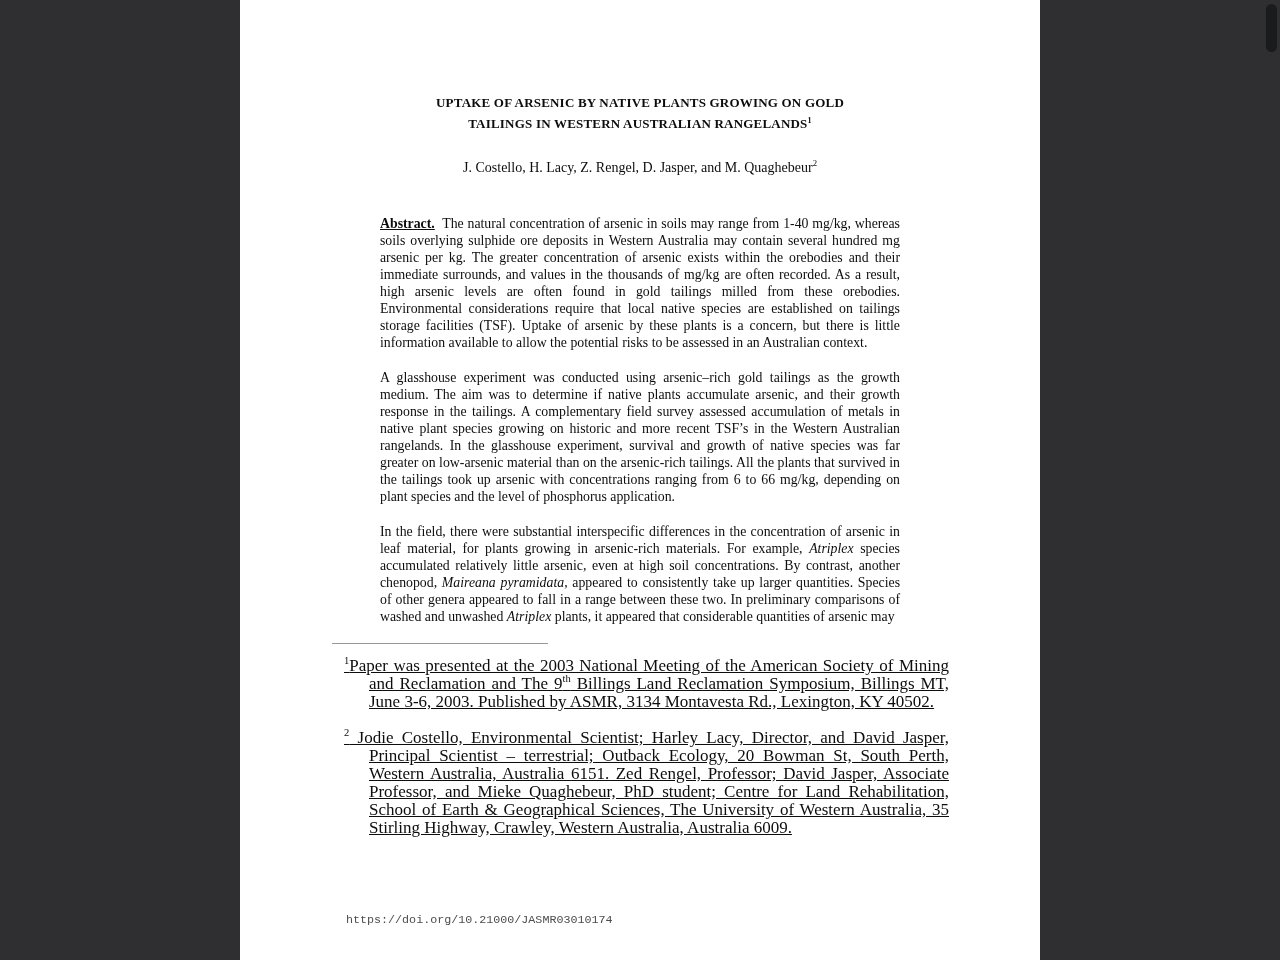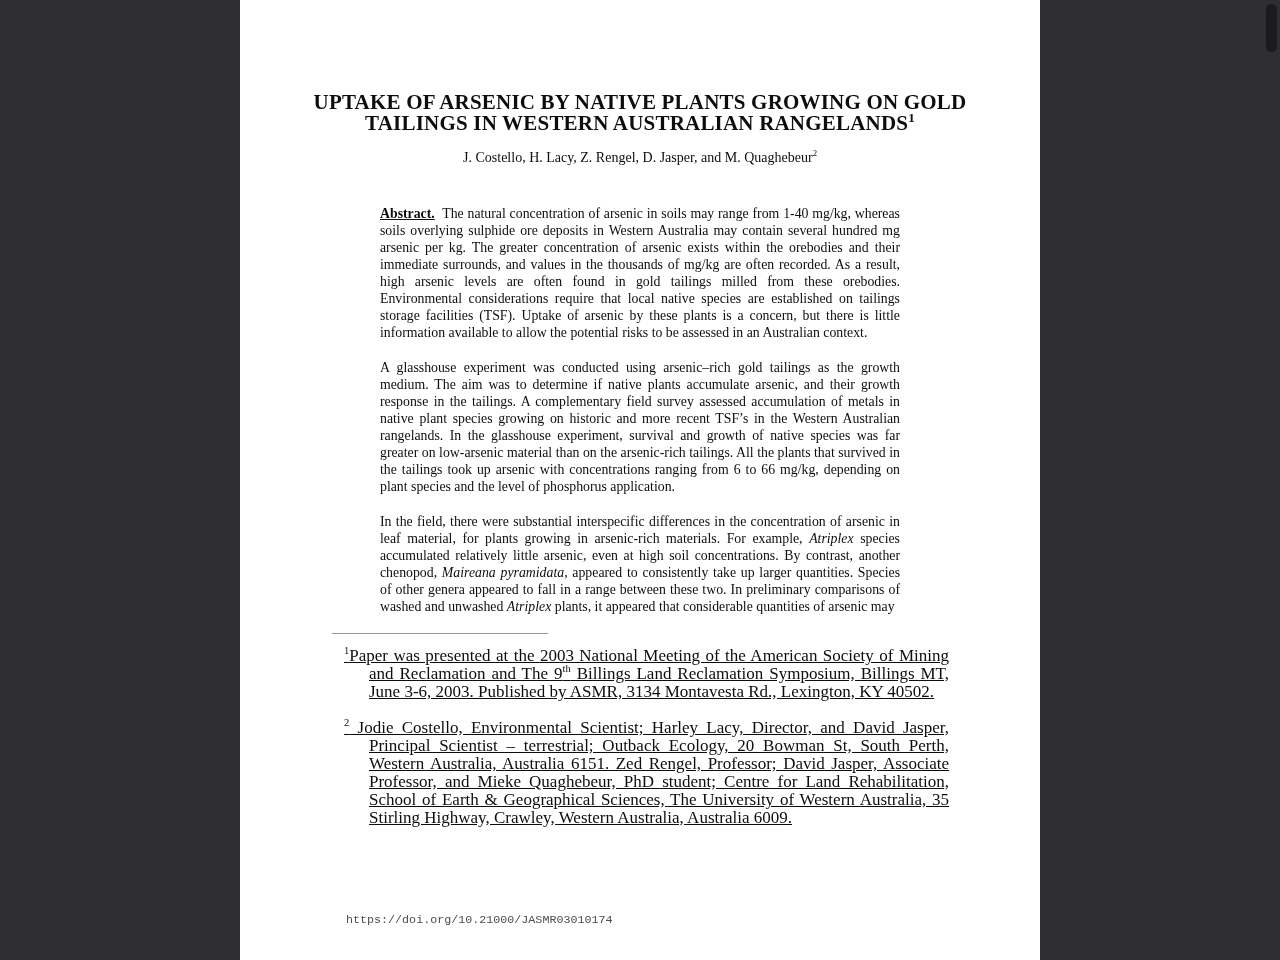--- a/index.html
+++ b/index.html
@@ -31,27 +31,27 @@
     width: 11px;
     height: 48px;
     border-radius: 6px;
     background: #1a1b1c;
   }
 
   .title {
     margin-top: 92px;
     text-align: center;
     font-weight: bold;
-    font-size: 21px;
+    font-size: 13px;
     line-height: 21px;
     letter-spacing: 0.2px;
   }
 
   .authors {
-    margin-top: 15px;
+    margin-top: 25px;
     text-align: center;
     font-size: 14px;
     line-height: 18px;
   }
 
   sup { font-size: 0.62em; line-height: 0; vertical-align: super; }
 
   .abstract {
     margin: 38px 140px 0 140px;
     width: 520px;

